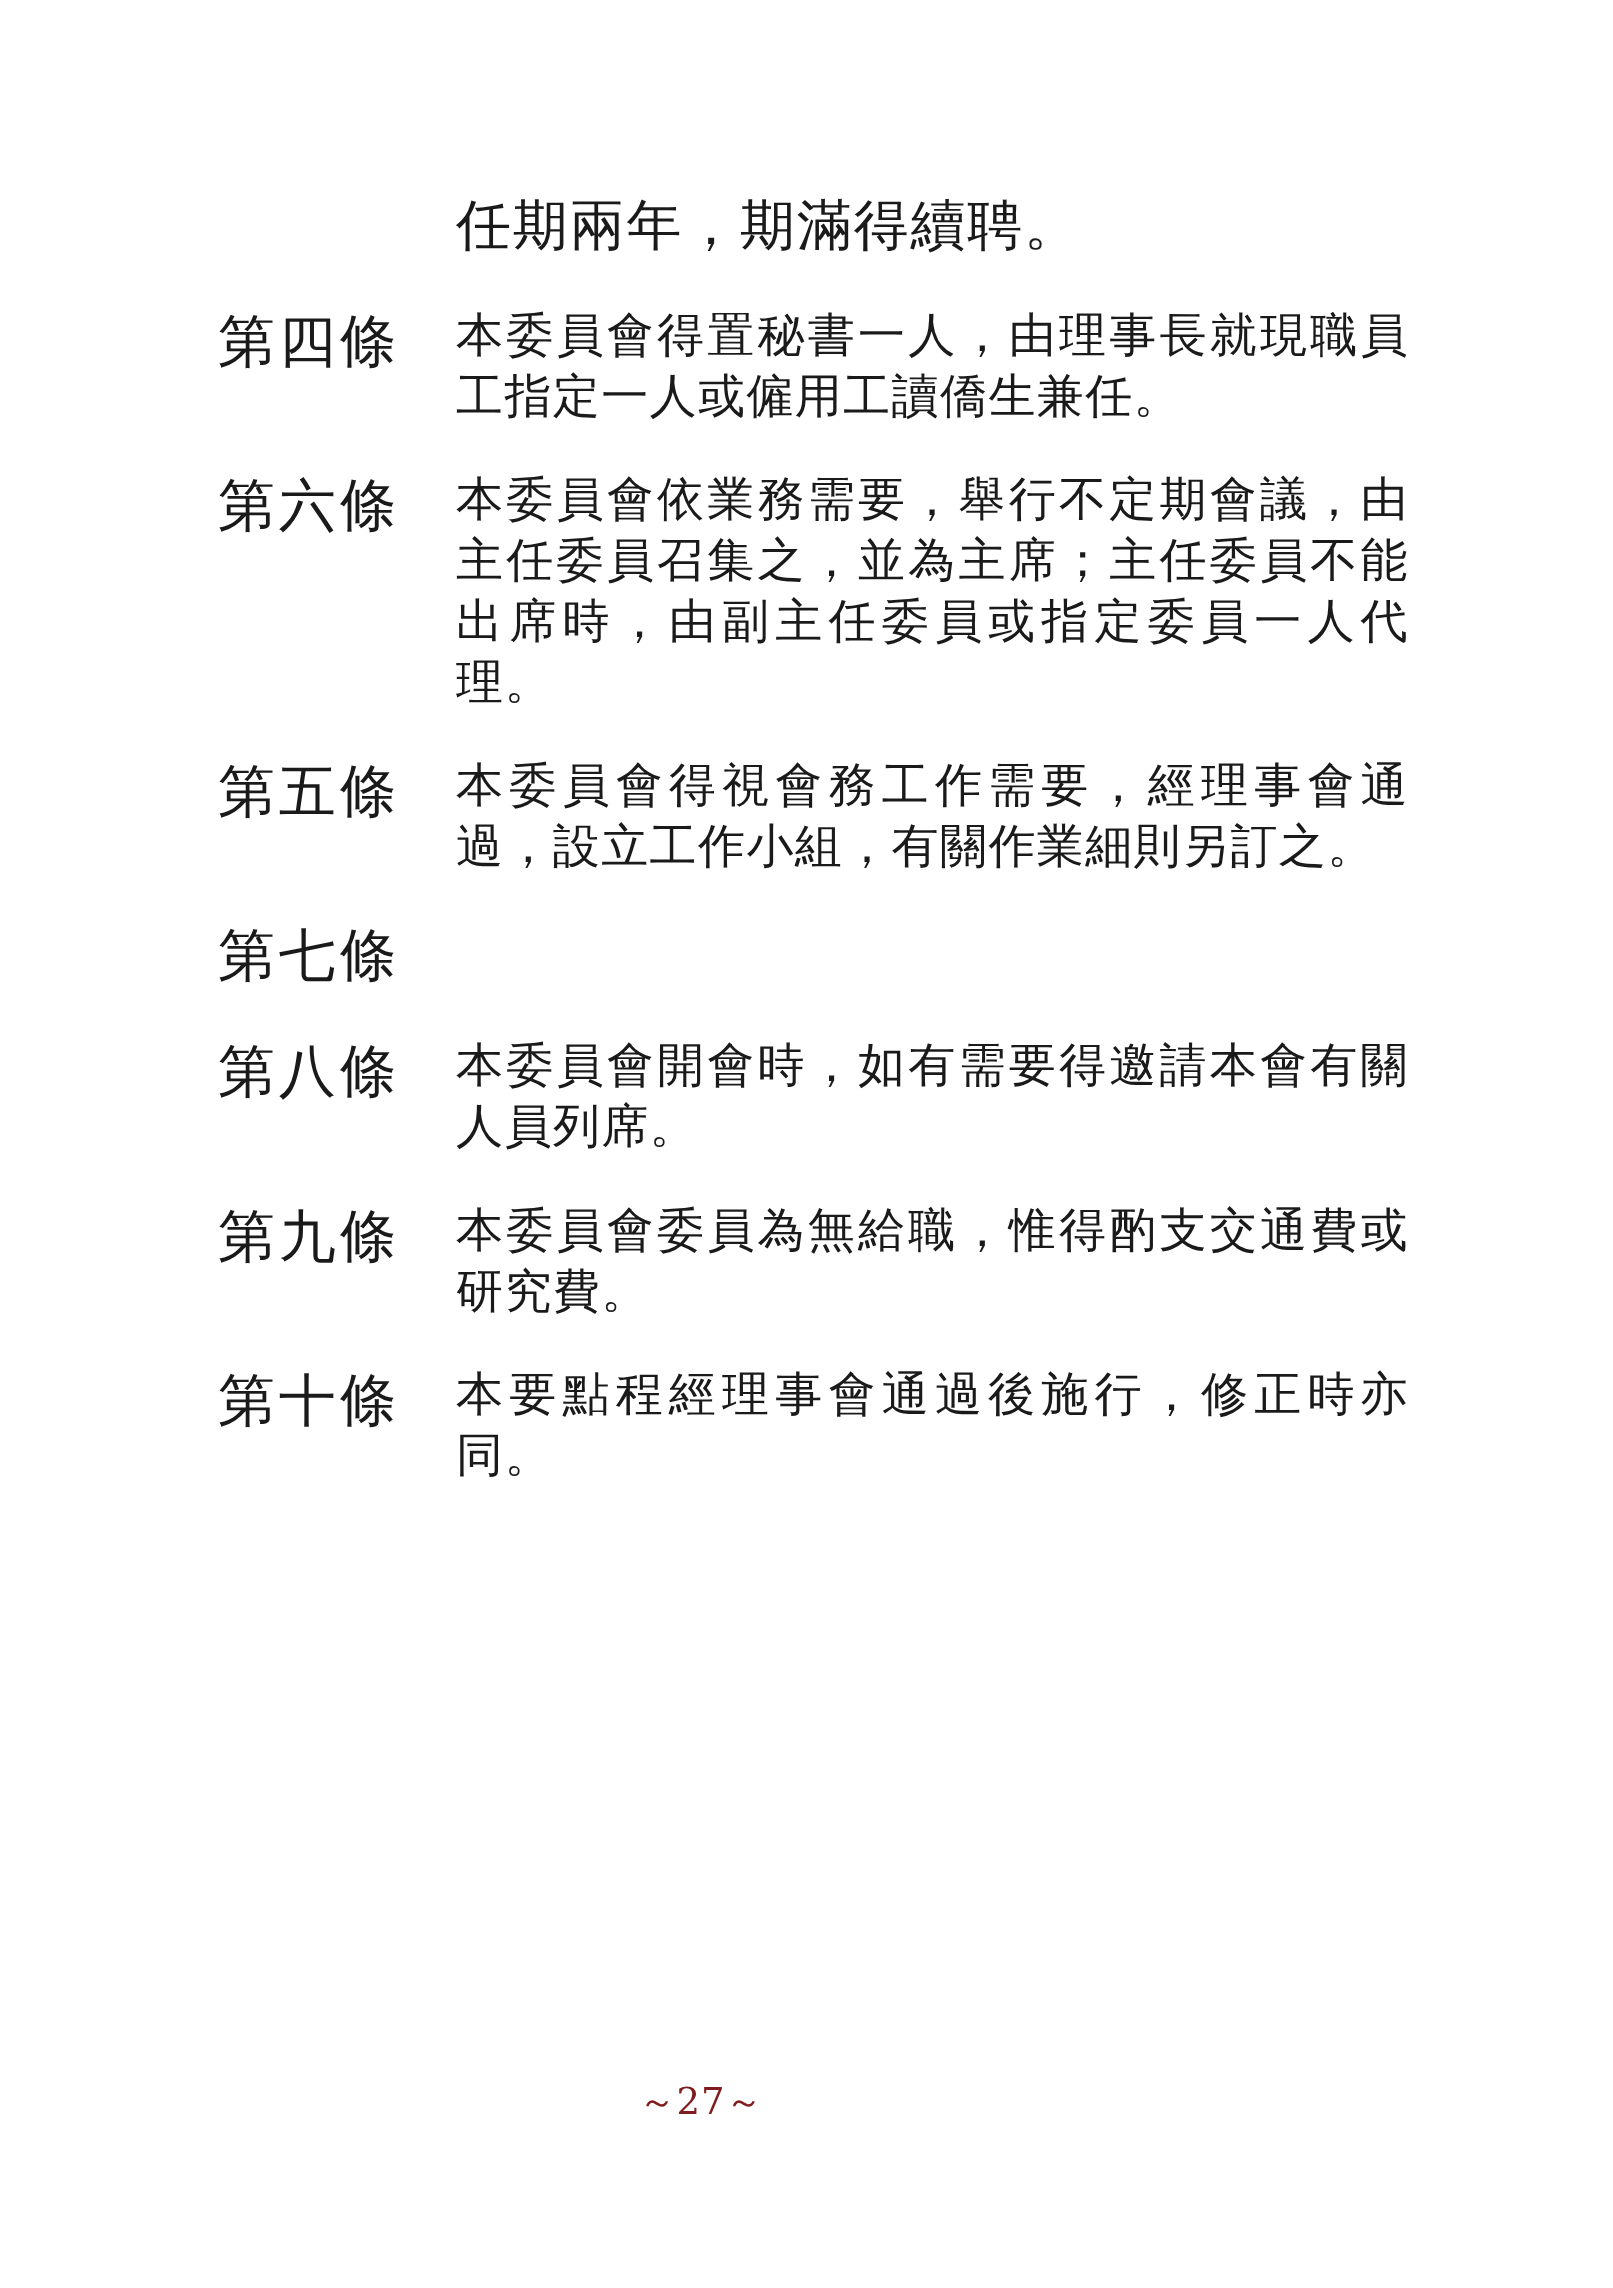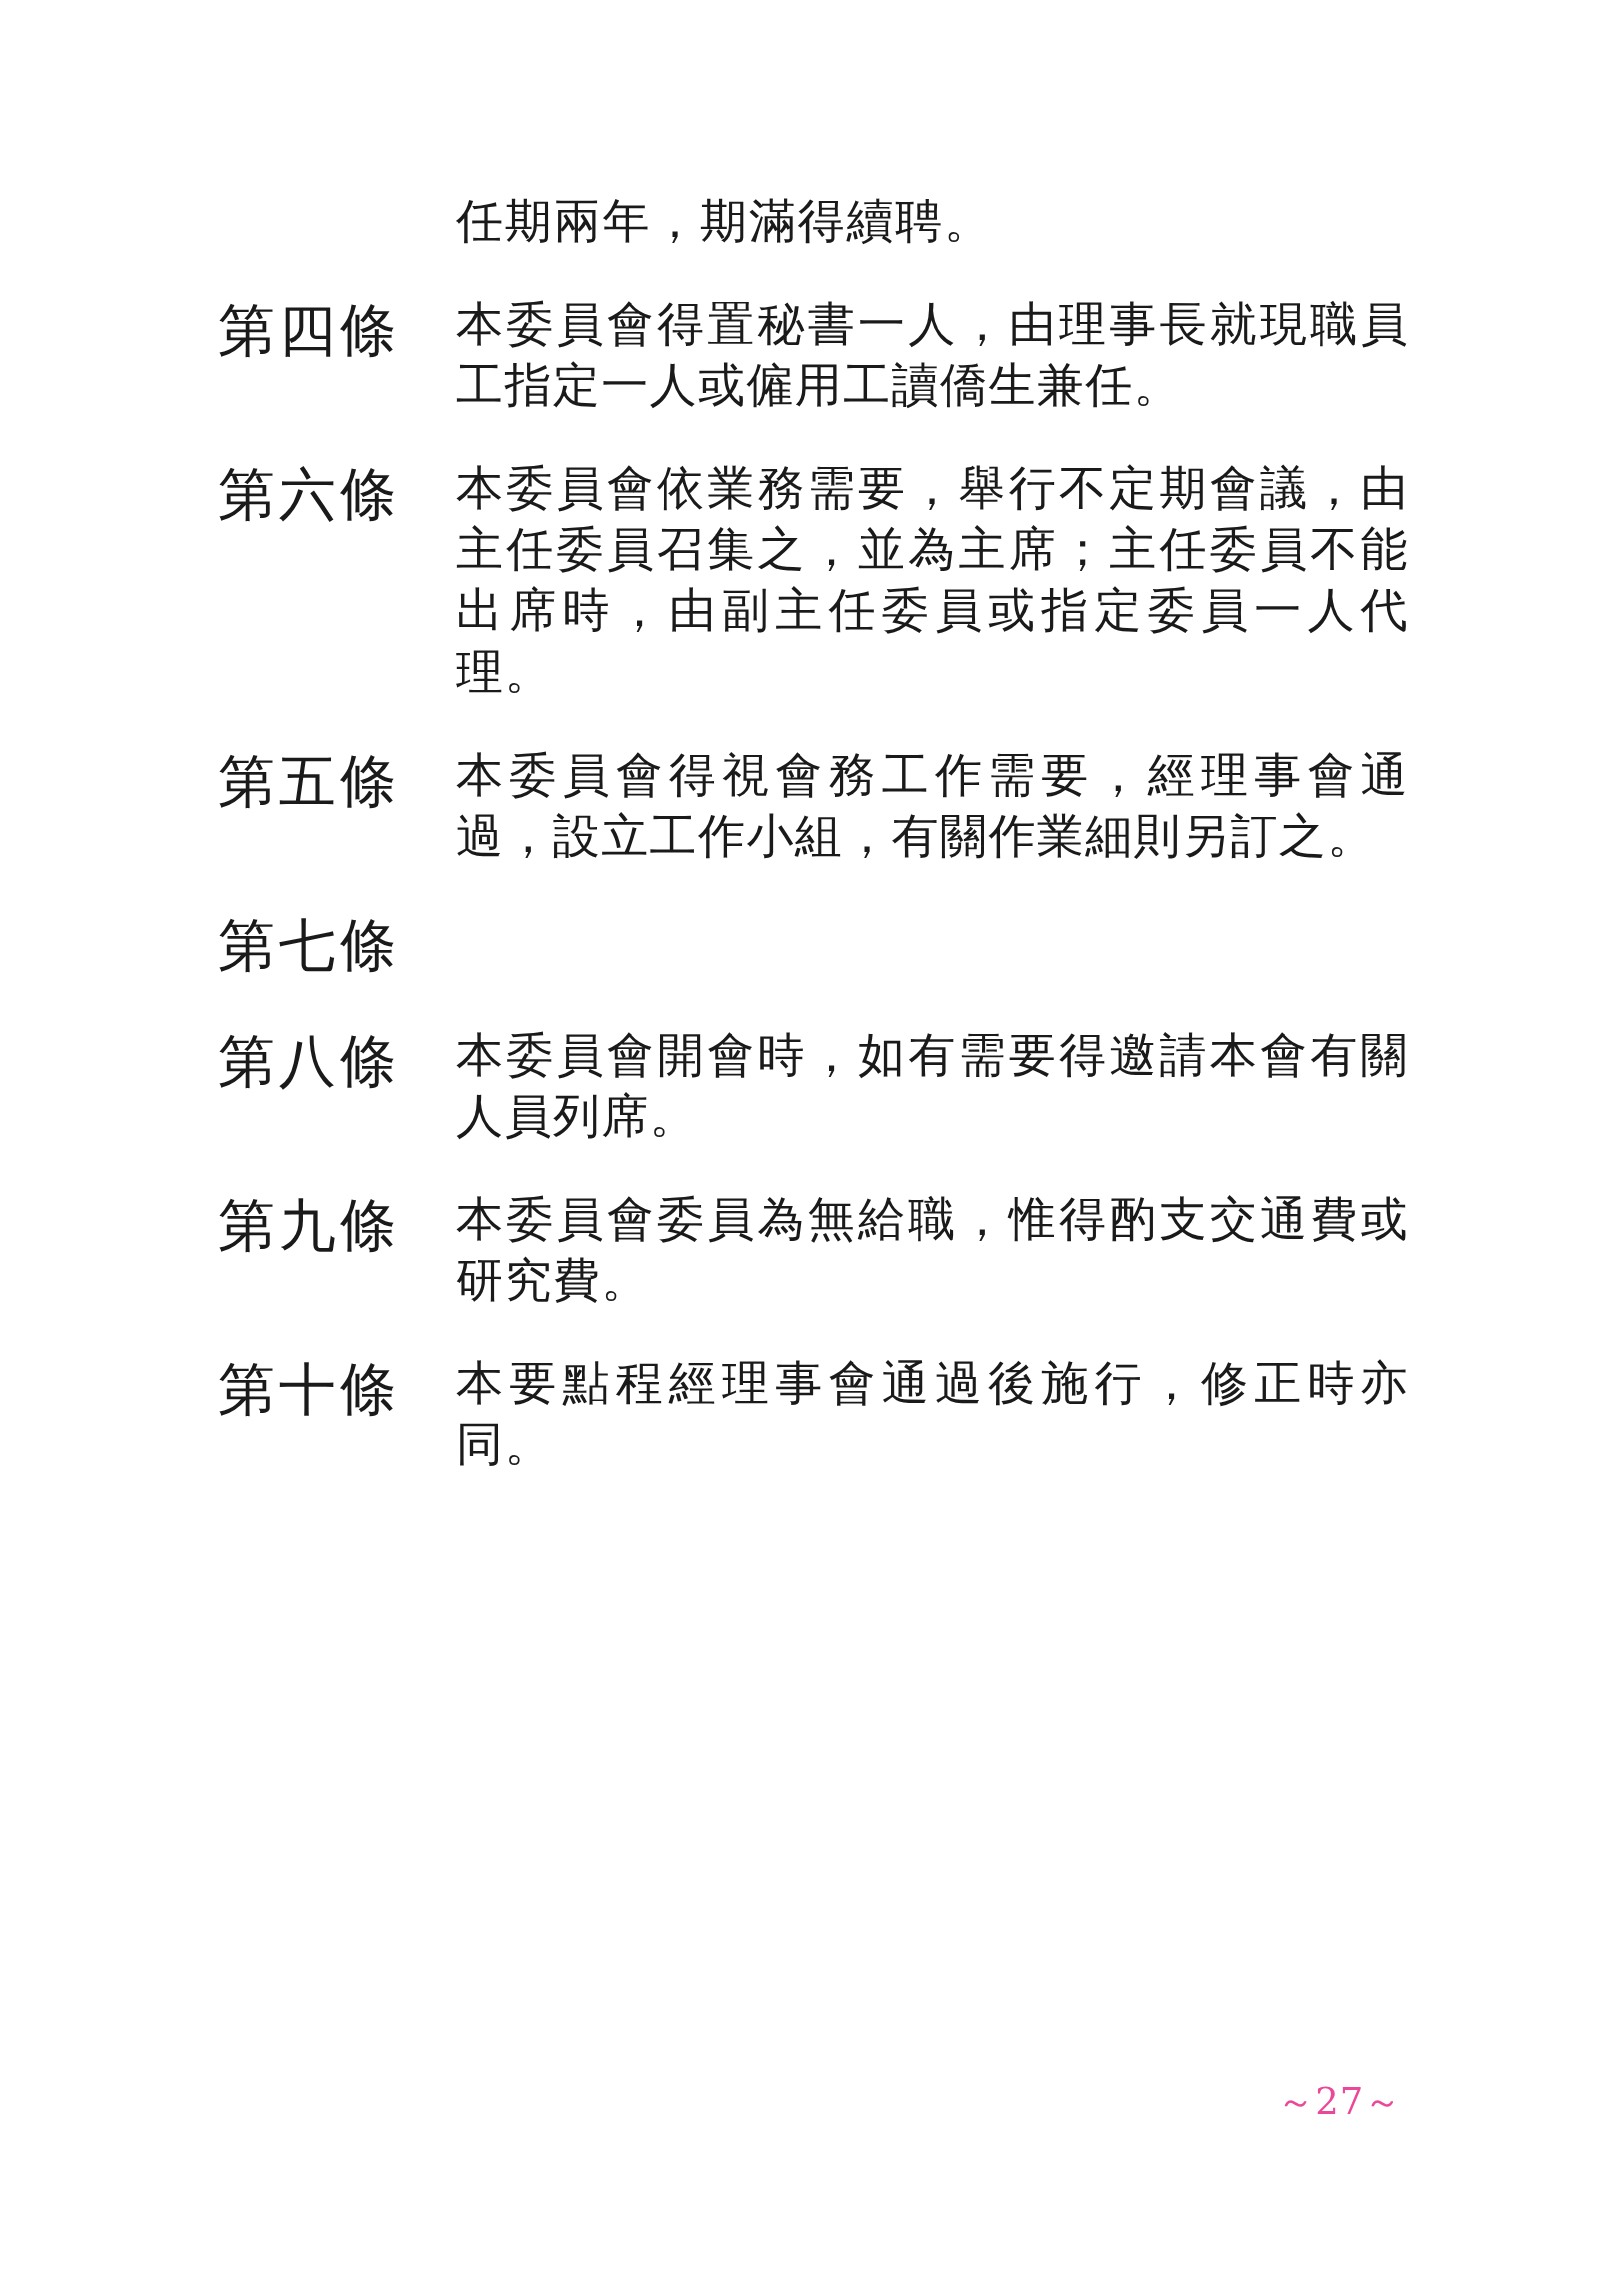--- a/index.html
+++ b/index.html
@@ -28,21 +28,21 @@
   .content {
     position: absolute;
     left: 218px;
     top: 190px;
     width: 1191px;
   }
 
   
   .cont-line {
     margin: 0 0 0 238px;
-    font-size: 47px;
+    font-size: 55px;
     line-height: 1.30;
     letter-spacing: 1.8px;
     white-space: pre-wrap;
   }
 
   .article {
     display: flex;
     align-items: flex-start;
     margin-top: 42px;
   }
@@ -64,24 +64,24 @@
     text-align: justify;
     text-justify: inter-ideograph;
     white-space: pre-wrap;
   }
 
   .footer {
     position: absolute;
     left: 0;
     top: 2077px;
     width: 1402px;
-    text-align: right;
+    text-align: center;
     font-size: 37px;
     letter-spacing: 0.9px;
-    color: #ec4899;
+    color: #7f1d1d;
   }
 </style>
 </head>
 <body>
 
 <div class="page">
 
   <div class="content">
 
     <p class="cont-line">任期兩年，期滿得續聘。</p>

